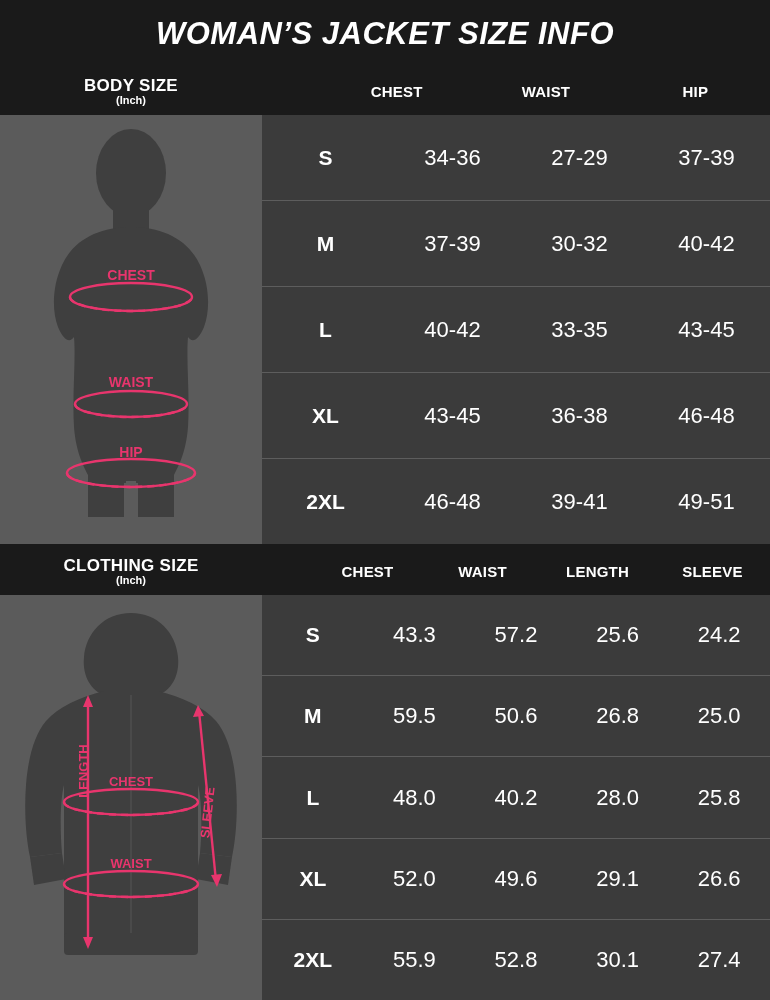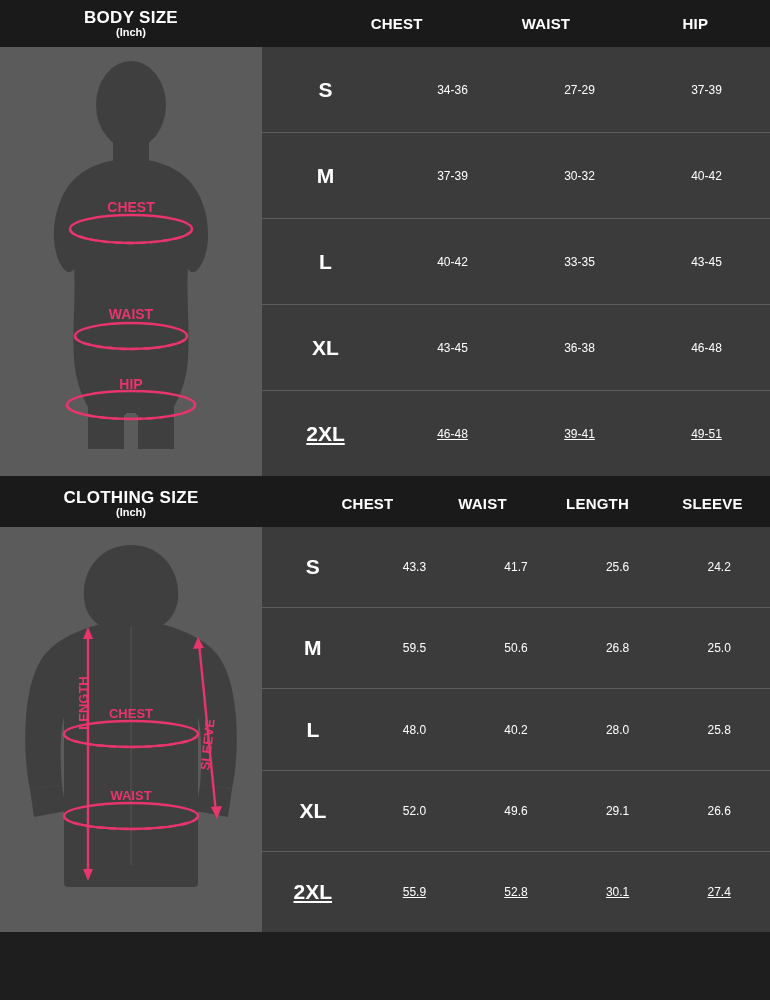--- a/index.html
+++ b/index.html
@@ -95,49 +95,52 @@
     background: #3b3b3b;
     display: flex;
     flex-direction: column;
   }
   .trow {
     flex: 1;
     display: flex;
     align-items: center;
     border-bottom: 1px solid #5d5d5d;
   }
-  .trow:last-child { border-bottom: none; text-decoration: underline; }
+  .trow:last-child { border-bottom: none; }
   .trow .size {
     flex: 1;
     text-align: center;
     font-size: 21px;
     font-weight: bold;
   }
   .trow .val {
     flex: 1;
     text-align: center;
-    font-size: 12px;
+    font-size: 22px;
   }
 
   .sec1 .section-body { height: 429px; }
   .sec2 .section-body { height: 405px; }
 
   .divider {
     height: 4px;
     background: #1a1a1a;
   }
 
   
   .fig-svg { display: block; }
 </style>
 </head>
 <body>
 
 <div class="page">
 
+  <div class="title-bar">
+    <div class="title">WOMAN’S JACKET SIZE INFO</div>
+  </div>
 
   <div class="sec1">
 
     <div class="section-head">
       <div class="label-cell">
         <div class="l1">BODY SIZE</div>
         <div class="l2">(Inch)</div>
       </div>
       <div class="cols">
         <div class="col" style="flex:0 0 60px;"></div>
@@ -297,21 +300,21 @@
           <polygon points="217,292 211,280 222,279" fill="#e8356d"></polygon>
           <text x="212" y="218" fill="#e8356d" font-family="Liberation Sans, sans-serif" font-size="13" font-weight="bold" text-anchor="middle" transform="rotate(-84 212 218)">SLEEVE</text>
         </svg>
       </div>
 
       <div class="table-cell">
 
         <div class="trow">
           <div class="size">S</div>
           <div class="val">43.3</div>
-          <div class="val">41.7</div>
+          <div class="val">57.2</div>
           <div class="val">25.6</div>
           <div class="val">24.2</div>
         </div>
 
         <div class="trow">
           <div class="size">M</div>
           <div class="val">59.5</div>
           <div class="val">50.6</div>
           <div class="val">26.8</div>
           <div class="val">25.0</div>

